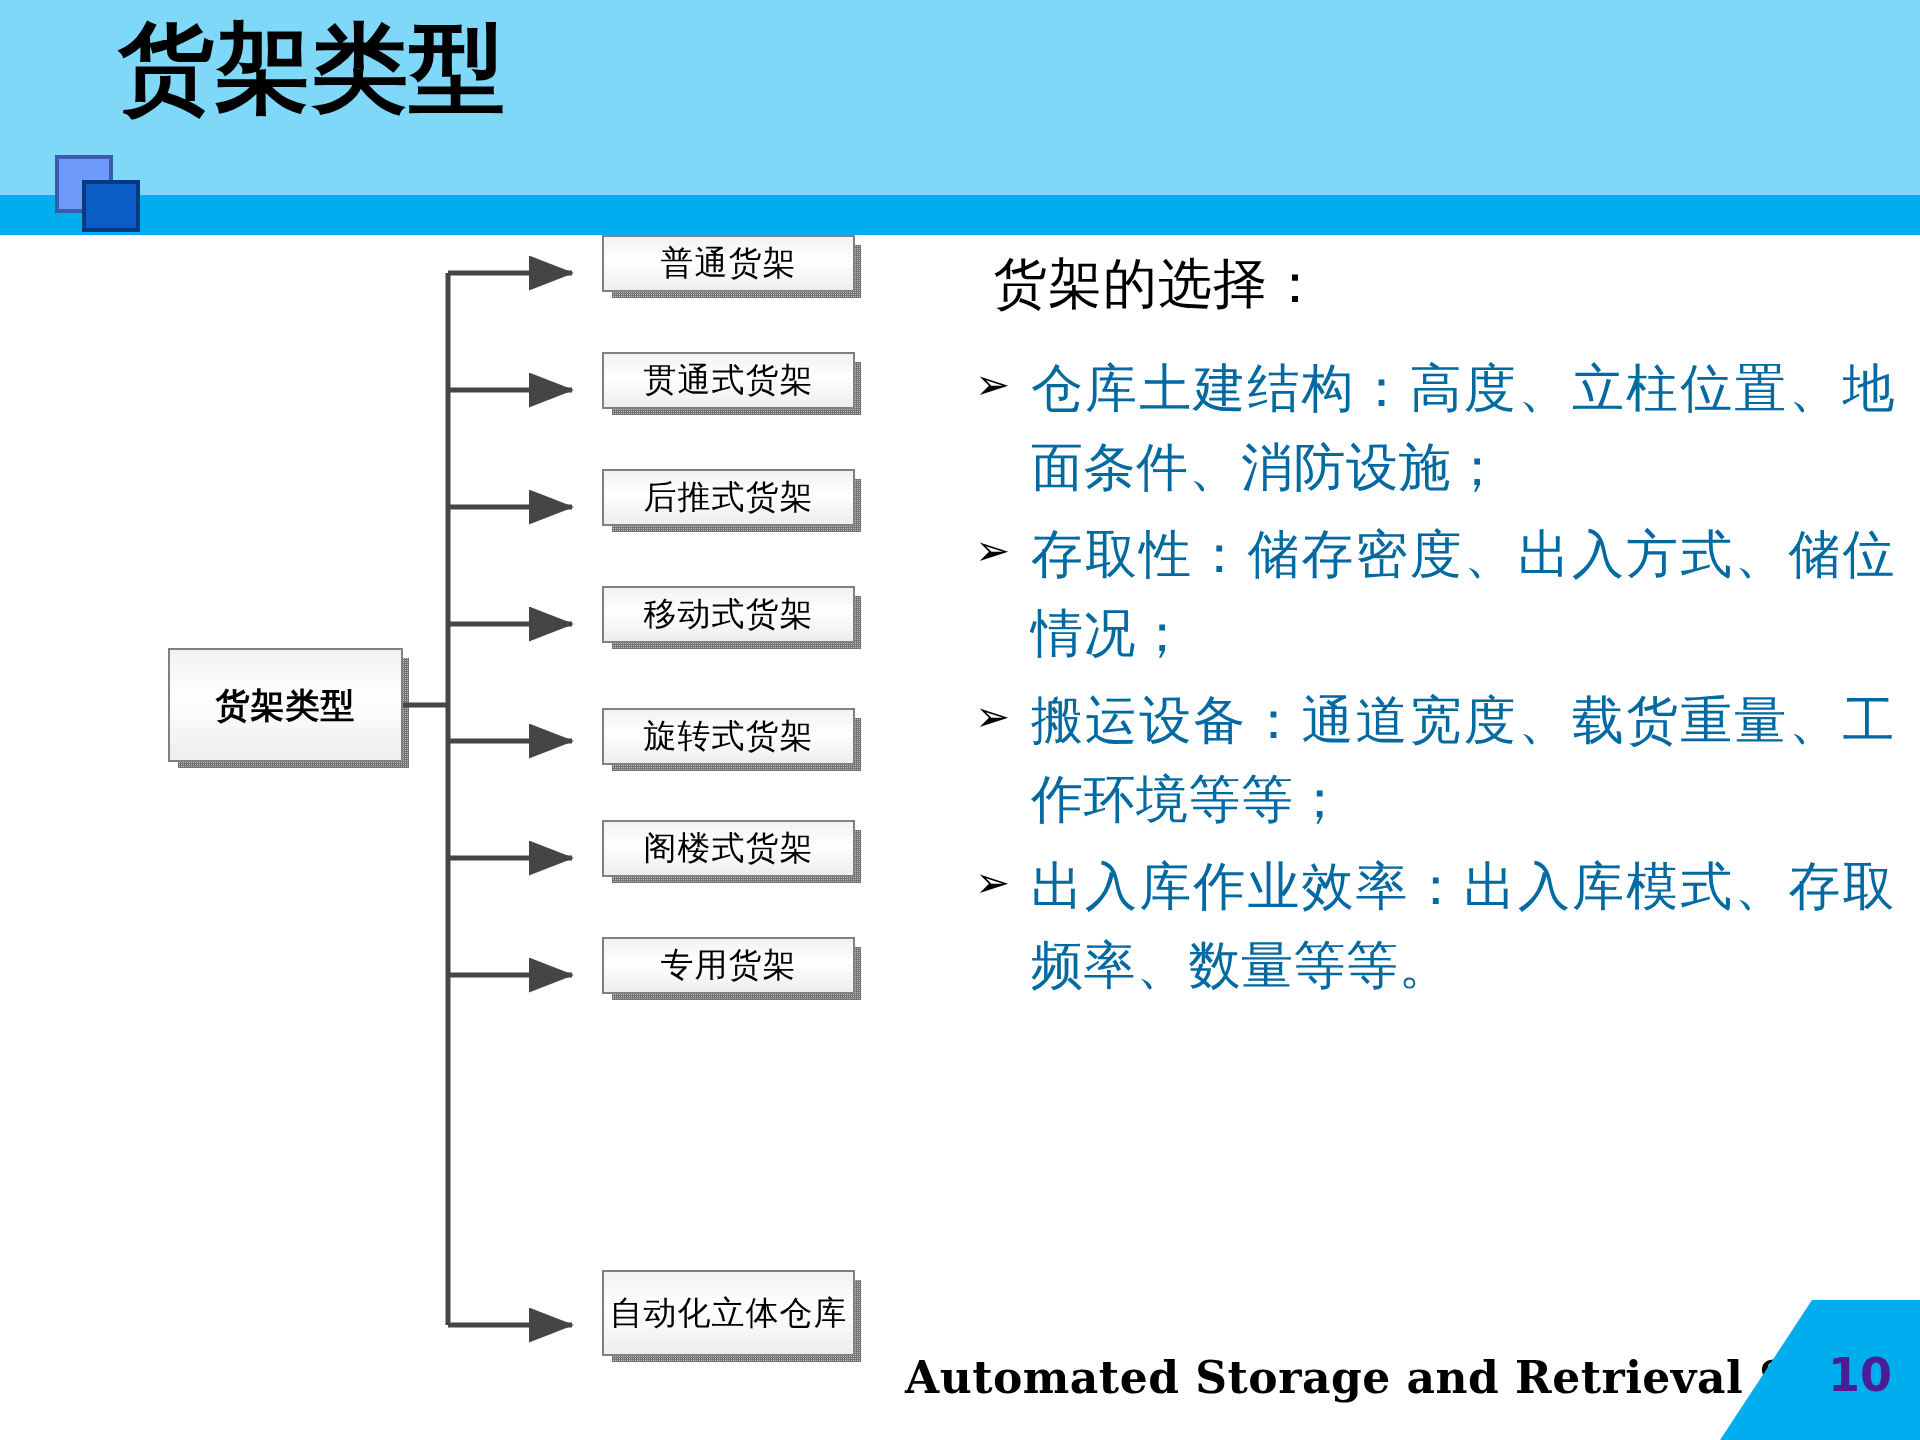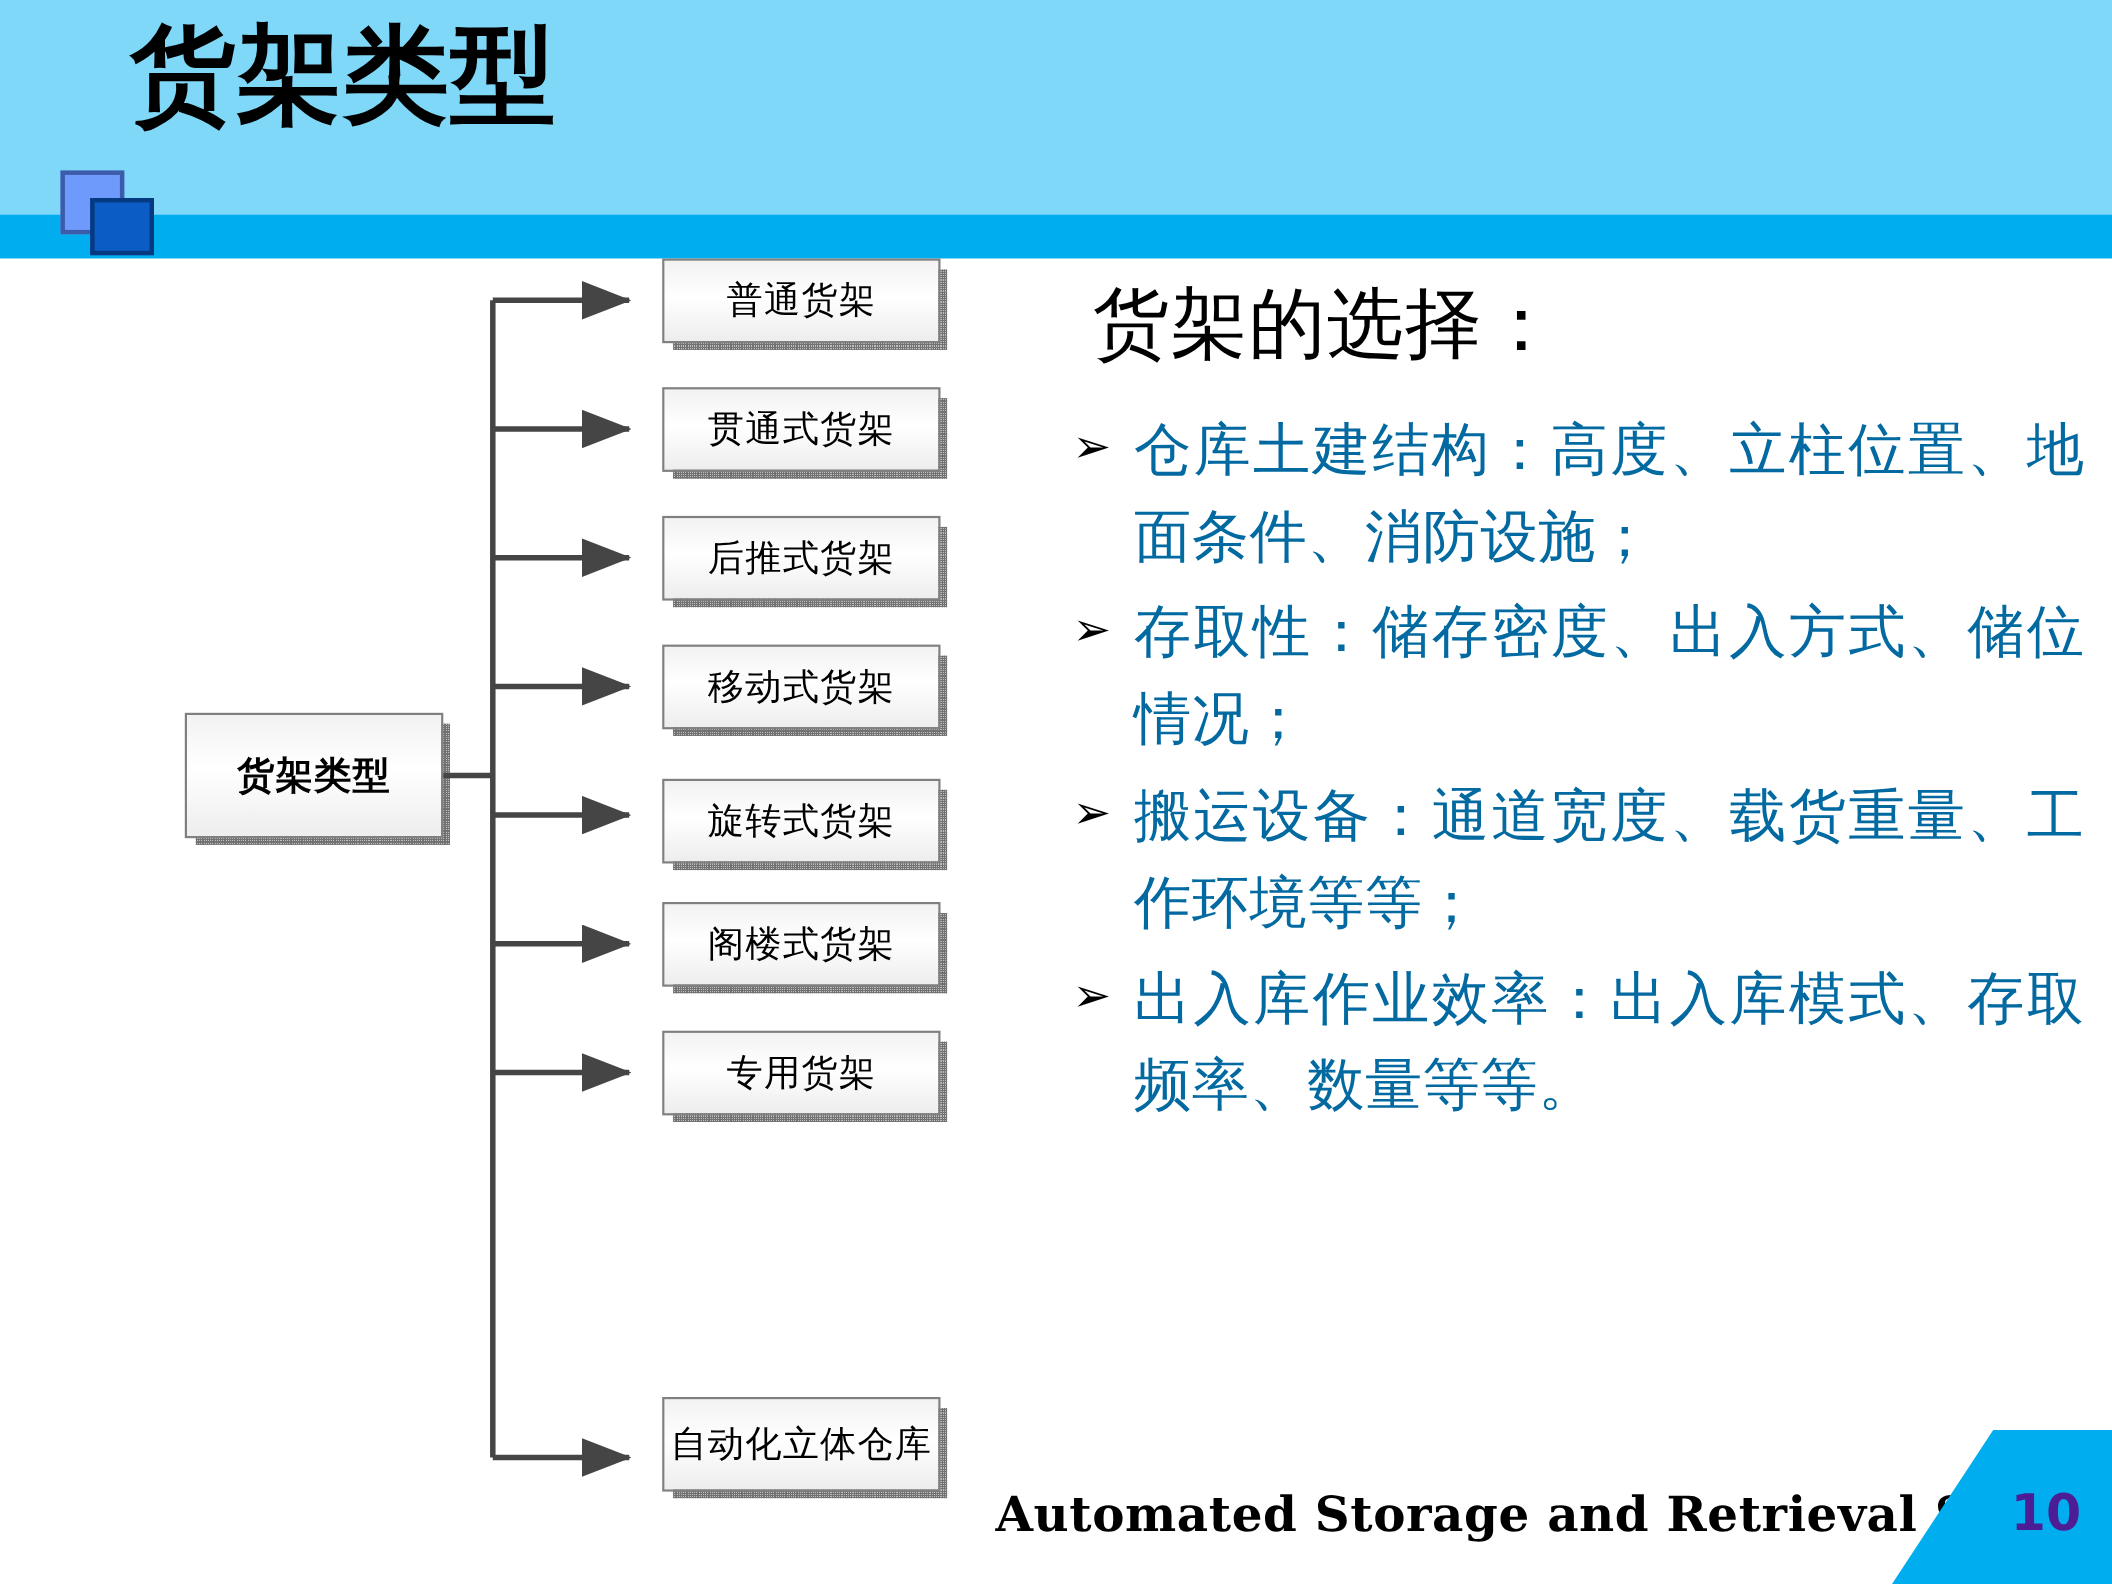--- a/index.html
+++ b/index.html
@@ -106,21 +106,21 @@
     left: 168px;
     top: 413px;
     width: 235px;
     height: 114px;
     font-weight: bold;
     font-size: 34px;
   }
   .node-leaf {
     left: 602px;
     width: 253px;
-    height: 77px;
+    height: 57px;
   }
   .node-leaf.tall {
     height: 86px;
   }
 
   .flow-svg {
     position: absolute;
     left: 0; top: 0;
     width: 930px;
     height: 1120px;
@@ -130,21 +130,21 @@
 
   
   .content {
     position: absolute;
     left: 975px;
     top: 248px;
     width: 920px;
   }
   .content-heading {
     font-family: "DejaVu Sans", sans-serif;
-    font-size: 70px;
+    font-size: 54px;
     line-height: 1.32;
     color: #000000;
     margin: 0 0 30px 18px;
     letter-spacing: 1px;
   }
   .bullet {
     display: flex;
     align-items: flex-start;
     margin-bottom: 8px;
   }

